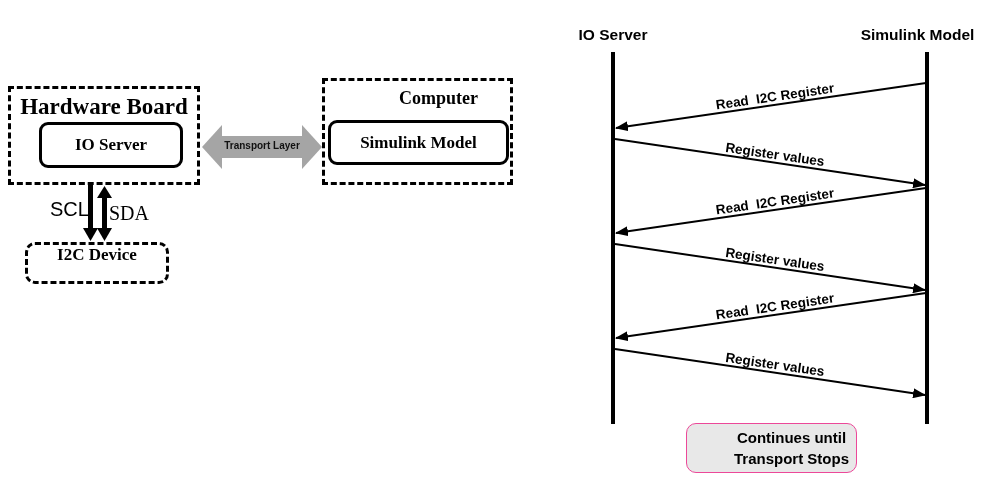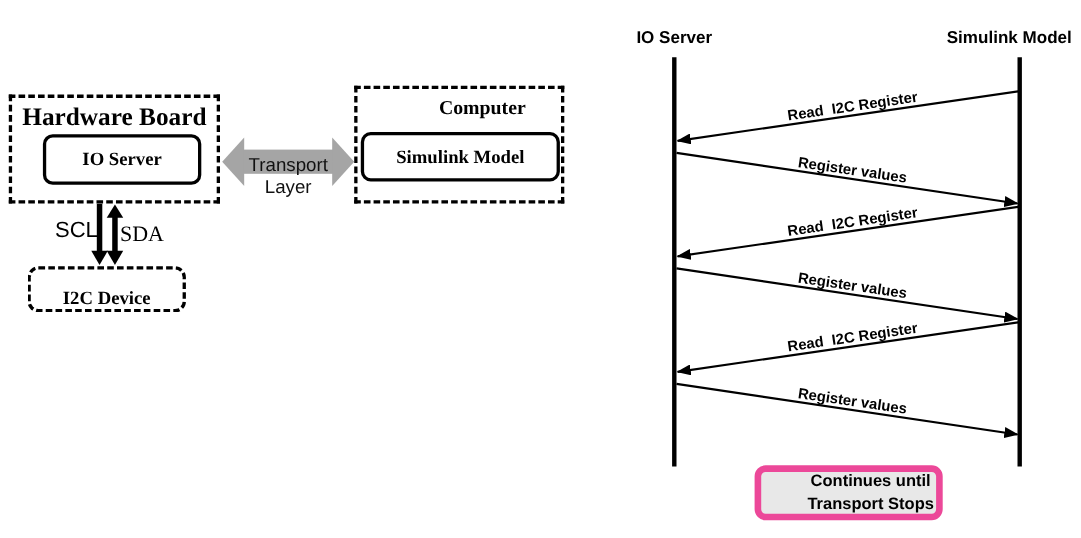--- a/index.html
+++ b/index.html
@@ -38,21 +38,21 @@
   }
   #hw-board { left: 8px; top: 86px; width: 192px; height: 99px; }
   #hw-board-title { padding-top: 5px; font-size: 23px; }
   #io-server-box { left: 39px; top: 122px; width: 144px; height: 46px; }
   #computer-box { left: 322px; top: 78px; width: 191px; height: 107px; }
   #computer-title { padding-top: 7px; font-size: 18px; padding-left: 42px; }
   #simulink-box { left: 328px; top: 120px; width: 181px; height: 45px; }
   #i2c-box {
     left: 25px; top: 242px; width: 144px; height: 42px;
     border-radius: 10px;
-    display: flex; align-items: flex-end; justify-content: center;
+    display: flex; align-items: flex-start; justify-content: center;
     font-family: "Liberation Serif", serif; font-weight: bold; font-size: 17px;
   }
   .bus-label { font-size: 20px; color: #000; }
   #scl-label { left: 50px; top: 198px; width: 38px; text-align: right; }
   #sda-label { left: 109px; top: 202px; width: 40px; text-align: right; font-family: Liberation Serif, serif; }
   
   .tl-head { width: 0; height: 0; }
   #tl-head-left {
     left: 202px; top: 125px;
     border-top: 22px solid transparent;
@@ -61,21 +61,21 @@
   }
   #tl-head-right {
     left: 302px; top: 125px;
     border-top: 22px solid transparent;
     border-bottom: 22px solid transparent;
     border-left: 20px solid #a5a5a5;
   }
   #tl-shaft { left: 221px; top: 136px; width: 82px; height: 22px; background: #a5a5a5; }
   #tl-label {
     left: 204px; top: 140px; width: 116px;
-    text-align: center; font-weight: normal; font-size: 17px; color: #111;
+    text-align: center; font-weight: bold; font-size: 10px; color: #111;
   }
   
   #seq-svg { left: 0; top: 0; width: 983px; height: 489px; }
   .lifeline-header {
     font-weight: bold; font-size: 15.5px; color: #000; text-align: center;
   }
   #hdr-io { left: 561px; top: 26px; width: 104px; }
   #hdr-sim { left: 852px; top: 26px; width: 131px; }
   .msg-label {
     width: 220px;
@@ -90,21 +90,21 @@
   .tilt-right { transform: rotate(8.3deg); }
   #msg-0 { top: 89px; }
   #msg-1 { top: 147px; }
   #msg-2 { top: 194px; }
   #msg-3 { top: 252px; }
   #msg-4 { top: 299px; }
   #msg-5 { top: 357px; }
   #continues-box {
     left: 686px; top: 423px; width: 171px; height: 50px;
     background: #e8e8e8;
-    border: 6px solid #ec4899;
+    border: 1px solid #ec4899;
     border-radius: 10px;
     display: flex; flex-direction: column;
     align-items: center; justify-content: center;
     font-weight: bold; font-size: 15px; line-height: 21px; color: #000;
     text-align: center;
     padding-left: 40px;
   }
 </style>
 </head>
 <body>

